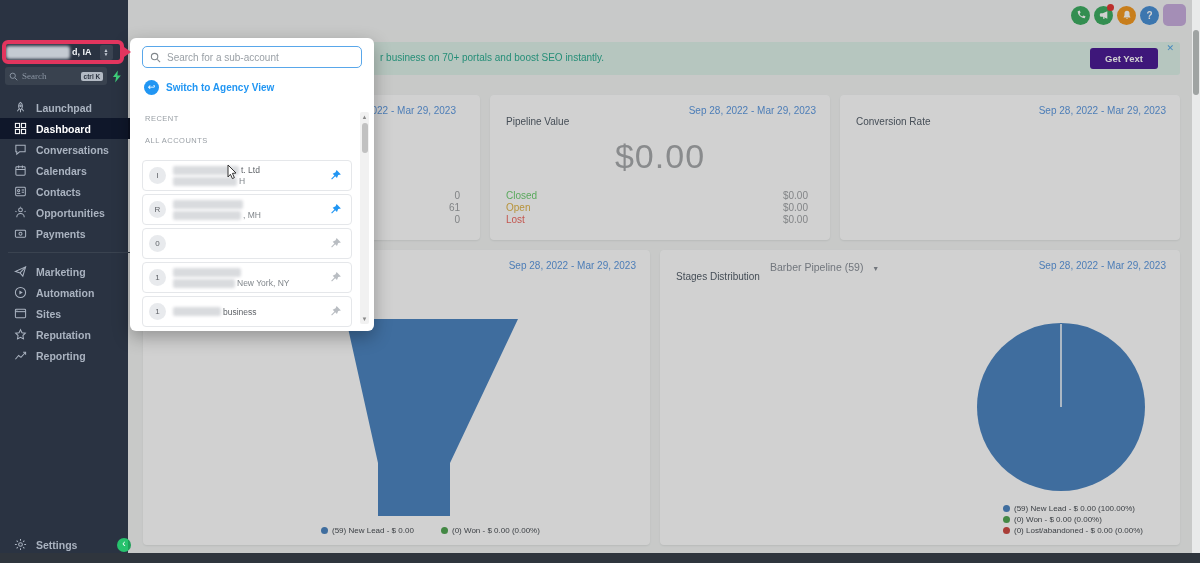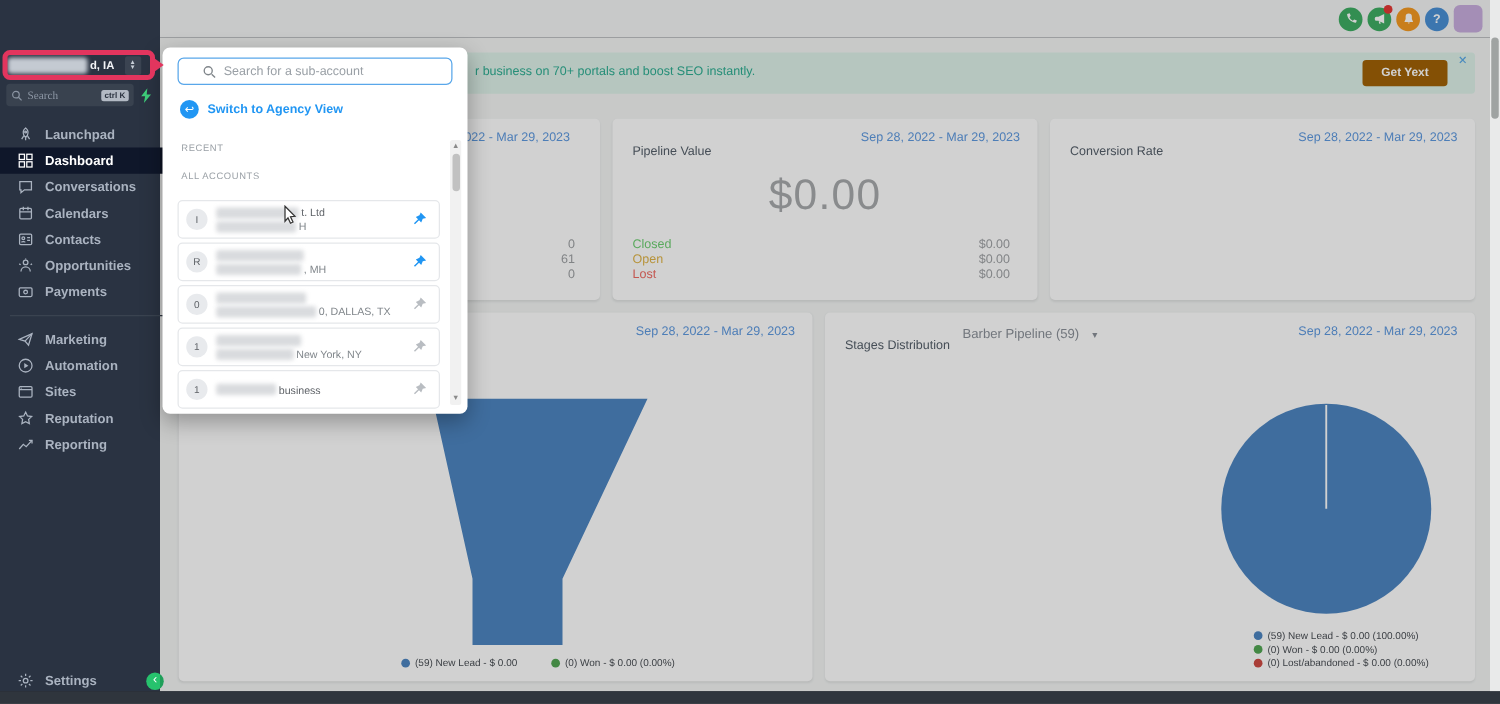--- a/index.html
+++ b/index.html
@@ -37,42 +37,42 @@
   .tico.speaker { background:#3fae63; }
   .tico.bell { background:#f59a23; }
   .tico.help { background:#4a90d6; }
   .tbadge { position:absolute; right:-1px; top:-2px; width:7px; height:7px; background:#e53935; border-radius:50%; }
   .tavatar { width:23px; height:22px; border-radius:5px; background:#c9aede; cursor:pointer; }
 
   
   .content { position:absolute; left:128px; top:30px; width:1072px; height:523px; background:#f4f6f5; }
   .banner { position:absolute; left:15px; top:12px; width:1037px; height:33px; background:#def2e9; border-radius:3px; }
   .banner-text { position:absolute; left:237px; top:10px; font-size:10px; color:#2fae93; white-space:nowrap; }
-  .banner-btn { position:absolute; right:22px; top:6px; width:68px; height:21px; background:#a16207; color:#fff; font-size:9.5px; font-weight:bold; border:none; border-radius:3px; cursor:pointer; }
+  .banner-btn { position:absolute; right:22px; top:6px; width:68px; height:21px; background:#4c1d95; color:#fff; font-size:9.5px; font-weight:bold; border:none; border-radius:3px; cursor:pointer; }
   .banner-close { position:absolute; right:6px; top:1px; color:#57a7e8; font-size:9px; cursor:pointer; }
 
   .card { position:absolute; background:#ffffff; border-radius:4px; box-shadow:0 1px 2px rgba(0,0,0,0.08); }
   .card-title { position:absolute; left:16px; top:21px; font-size:10px; color:#56606b; }
   .card-date { position:absolute; right:14px; top:10px; font-size:10px; color:#5f9ae0; cursor:pointer; }
   .big-stat { position:absolute; left:0; right:0; top:42px; text-align:center; font-size:34px; color:#a8aaac; letter-spacing:1px; }
   .mini-row { position:absolute; left:16px; right:22px; height:12px; display:flex; justify-content:space-between; font-size:10px; }
   .mini-val { color:#a0a3a6; }
   .num-only { position:absolute; right:20px; font-size:10px; color:#9ea1a4; }
 
   .legend-item { position:absolute; display:flex; align-items:center; font-size:8px; color:#4a4f55; white-space:nowrap; }
   .legend-dot { width:7px; height:7px; border-radius:50%; margin-right:4px; flex:0 0 auto; }
   .selector { position:absolute; left:110px; top:11px; font-size:10.5px; color:#8b9199; cursor:pointer; }
   .selector .chev { font-size:7px; margin-left:6px; }
 
   
   .dim { position:absolute; left:128px; top:0; width:1072px; height:553px; background:rgba(0,0,0,0.18); z-index:40; }
 
   
   .panel { position:absolute; left:130px; top:38px; width:244px; height:293px; background:#ffffff; border-radius:6px; box-shadow:0 6px 18px rgba(0,0,0,0.3); z-index:100; }
-  .panel-search { position:absolute; left:12px; top:8px; width:220px; height:22px; border:1.5px solid #59a7ea; border-radius:5px; display:flex; align-items:center; padding:0 19px; }
+  .panel-search { position:absolute; left:12px; top:8px; width:220px; height:22px; border:1.5px solid #59a7ea; border-radius:5px; display:flex; align-items:center; padding:0 7px; }
   .panel-search .ph { color:#9aa0a6; font-size:10px; margin-left:6px; }
   .switch-row { position:absolute; left:14px; top:42px; display:flex; align-items:center; cursor:pointer; }
   .switch-circ { width:15px; height:15px; border-radius:50%; background:#2196f3; color:#fff; font-size:9px; line-height:15px; text-align:center; margin-right:7px; }
   .switch-lbl { color:#2196f3; font-size:10px; font-weight:bold; }
   .sec-lbl { position:absolute; left:15px; font-size:7.5px; color:#9aa0a6; letter-spacing:0.5px; }
   .acct-row { position:absolute; left:12px; width:210px; height:31px; border:1px solid #e5e7ea; border-radius:4px; background:#fff; display:flex; align-items:center; cursor:pointer; }
   .acct-av { width:17px; height:17px; border-radius:50%; background:#e8eaed; color:#5f6368; font-size:8px; line-height:17px; text-align:center; margin-left:6px; flex:0 0 auto; }
   .row-lines { position:relative; margin-left:7px; width:140px; height:22px; }
   .rl { position:absolute; left:0; font-size:8.5px; color:#5f6368; white-space:nowrap; }
   .rl.l1 { top:0; } .rl.l2 { top:11px; color:#80868b; }
@@ -393,25 +393,20 @@
         <span class="blurchip" style="left:0; top:1px; width:70px;"></span>
         <span class="blurchip" style="left:0; top:12px; width:68px;"></span>
         <span class="rl l2" style="left:70px;">, MH</span>
       </span>
       <svg class="pin" viewBox="0 0 24 24">
           <path d="M14 2l8 8-5 1.2-2.3 5.3-3.2-3.2-6 6L4 17.8l6-6-3.2-3.2L12.1 6z" fill="#2196f3"></path>
         </svg>
     </div>
     <div class="acct-row" style="top:190px;">
       <span class="acct-av">0</span>
-      <span class="row-lines">
-        <span class="blurchip" style="left:0; top:1px; width:72px;"></span>
-        <span class="blurchip" style="left:0; top:12px; width:80px;"></span>
-        <span class="rl l2" style="left:82px;">0, DALLAS, TX</span>
-      </span>
       <svg class="pin" viewBox="0 0 24 24">
           <path d="M14 2l8 8-5 1.2-2.3 5.3-3.2-3.2-6 6L4 17.8l6-6-3.2-3.2L12.1 6z" fill="#b9bdc2"></path>
         </svg>
     </div>
     <div class="acct-row" style="top:224px;">
       <span class="acct-av">1</span>
       <span class="row-lines">
         <span class="blurchip" style="left:0; top:1px; width:68px;"></span>
         <span class="blurchip" style="left:0; top:12px; width:62px;"></span>
         <span class="rl l2" style="left:64px;">New York, NY</span>

